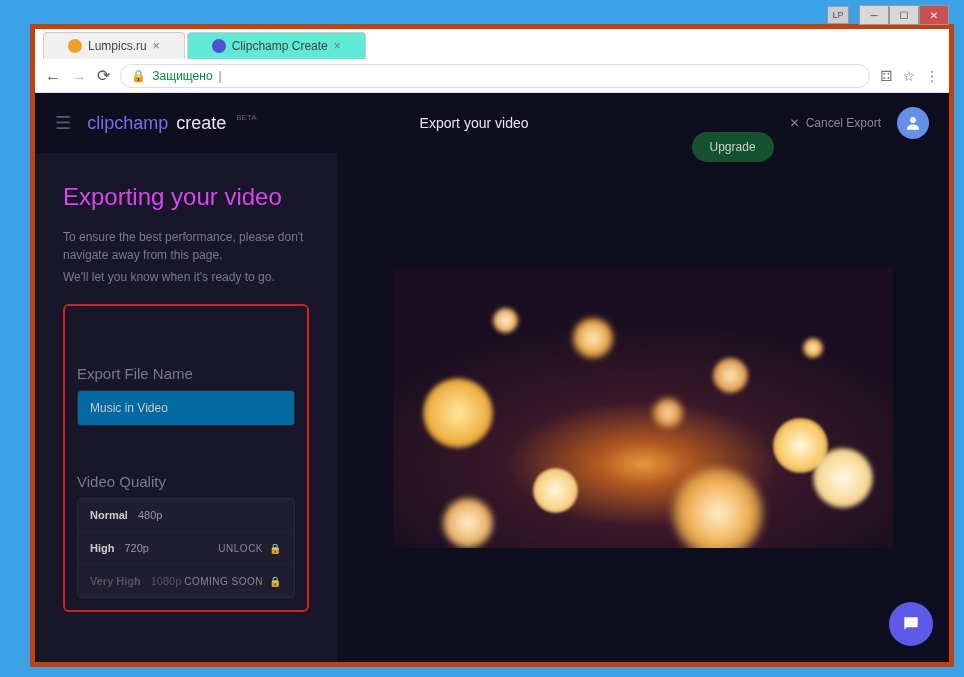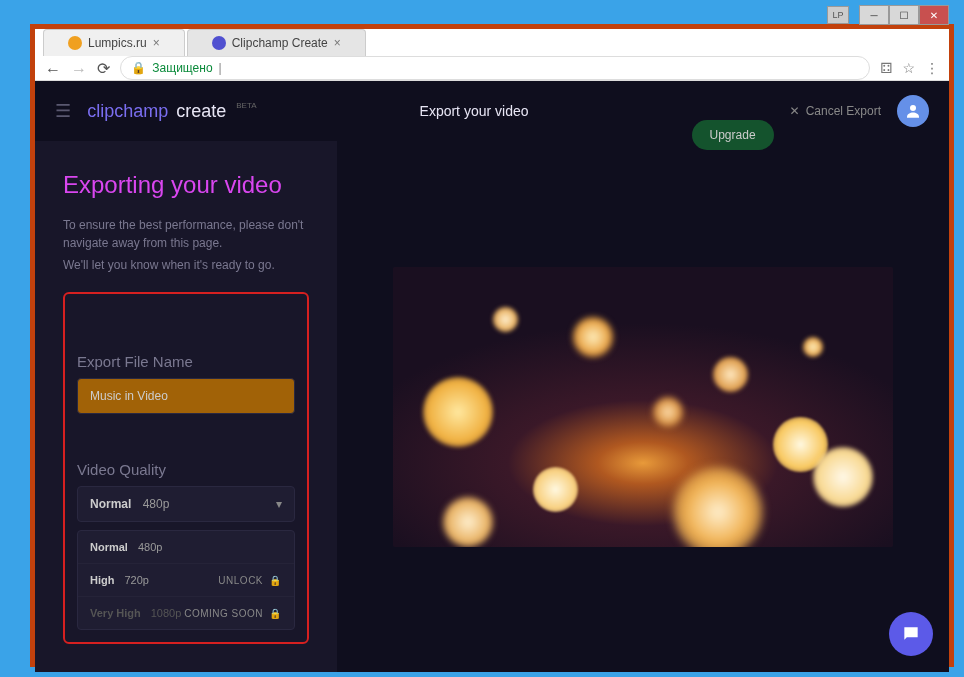--- a/index.html
+++ b/index.html
@@ -7,21 +7,21 @@
     
     .window-frame { position: absolute; top: 24px; left: 30px; right: 10px; bottom: 10px; background: white; border: 5px solid #c2410c; display: flex; flex-direction: column; }
     
     .title-bar { height: 30px; background: white; display: flex; align-items: flex-end; padding: 0 8px; border-bottom: none; position: relative; }
     .win-controls { position: absolute; right: 0; top: -24px; display: flex; gap: 0; }
     .win-btn { width: 30px; height: 20px; display: flex; align-items: center; justify-content: center; font-size: 10px; background: #d8d8d8; border: 1px solid #999; cursor: pointer; color: #333; }
     .win-btn.close-win { background: #c8504f; color: white; }
     .lp-badge { position: absolute; right: 100px; top: -23px; width: 22px; height: 18px; background: #ccc; border: 1px solid #999; font-size: 9px; display: flex; align-items: center; justify-content: center; color: #555; }
     
     .tab { display: flex; align-items: center; gap: 6px; padding: 6px 24px; border: 1px solid #ccc; border-bottom: none; border-radius: 4px 4px 0 0; background: #f0f0f0; font-size: 12px; color: #444; margin-right: 2px; cursor: pointer; min-width: 130px; }
-    .tab.active { background: #e5e5e5; }
+    .tab.active { background: #5eead4; }
     .tab-icon { width: 14px; height: 14px; border-radius: 50%; display: inline-block; }
     .tab-close { margin-left: auto; color: #777; }
     
     .addr-bar { height: 34px; display: flex; align-items: center; gap: 10px; padding: 0 10px; border-bottom: 1px solid #ddd; }
     .nav-icn { color: #555; cursor: pointer; font-size: 16px; }
     .addr-input { flex: 1; display: flex; align-items: center; gap: 6px; border: 1px solid #ddd; border-radius: 14px; padding: 4px 10px; font-size: 12px; }
     .lock-lbl { color: #0a8a3a; }
     .url-text { color: #333; }
     .addr-icons { display: flex; gap: 10px; color: #777; font-size: 14px; }
     
@@ -39,21 +39,21 @@
     .avatar { width: 32px; height: 32px; border-radius: 50%; background: #6590e8; display: flex; align-items: center; justify-content: center; }
     .avatar svg { width: 18px; height: 18px; }
     
     .app-body { flex: 1; display: flex; }
     .left-panel { width: 302px; background: #181629; padding: 28px; }
     .export-title { color: #d946ef; font-size: 24px; font-weight: 400; line-height: 1.3; margin-bottom: 16px; }
     .export-desc { color: #7a7890; font-size: 12px; line-height: 1.5; margin-bottom: 4px; }
     
     .form-group { margin-top: 18px; border: 2px solid #d62020; border-radius: 6px; padding: 12px; }
     .form-label { color: #7a7890; font-size: 15px; margin-bottom: 8px; display: block; margin-top: 47px; }
-    .form-input { background: #a16207; border: 1px solid #2a2840; border-radius: 4px; padding: 10px 12px; color: #ccc; font-size: 12px; width: 100%; margin-bottom: 14px; cursor: text; }
+    .form-input { background: #0369a1; border: 1px solid #2a2840; border-radius: 4px; padding: 10px 12px; color: #ccc; font-size: 12px; width: 100%; margin-bottom: 14px; cursor: text; }
     .form-select { background: #1f1d32; border: 1px solid #2a2840; border-radius: 4px; padding: 10px 12px; color: #ccc; font-size: 12px; width: 100%; display: flex; align-items: center; justify-content: space-between; cursor: pointer; margin-bottom: 8px; }
     .sel-main { font-weight: 600; }
     .sel-sub { color: #999; margin-left: 8px; }
     .chev { color: #888; }
     
     .dropdown { background: #1f1d32; border: 1px solid #2a2840; border-radius: 4px; }
     .drop-item { padding: 10px 12px; display: flex; align-items: center; font-size: 11px; cursor: pointer; border-bottom: 1px solid #252338; }
     .drop-item:last-child { border-bottom: none; }
     .drop-label { color: #ccc; font-weight: 600; }
     .drop-res { color: #999; margin-left: 10px; }
@@ -133,27 +133,20 @@
       <div class="left-panel">
         <div class="export-title">Exporting your video</div>
         <div class="export-desc">To ensure the best performance, please don't navigate away from this page.</div>
         <div class="export-desc">We'll let you know when it's ready to go.</div>
 
         <div class="form-group">
           <span class="form-label">Export File Name</span>
           <div class="form-input">Music in Video</div>
 
           <span class="form-label">Video Quality</span>
-          <div class="form-select">
-            <span>
-              <span class="sel-main">Normal</span>
-              <span class="sel-sub">480p</span>
-            </span>
-            <span class="chev">▾</span>
-          </div>
 
           <div class="dropdown">
             <div class="drop-item">
               <span class="drop-label">Normal</span>
               <span class="drop-res">480p</span>
             </div>
             <div class="drop-item">
               <span class="drop-label">High</span>
               <span class="drop-res">720p</span>
               <span class="drop-right">

